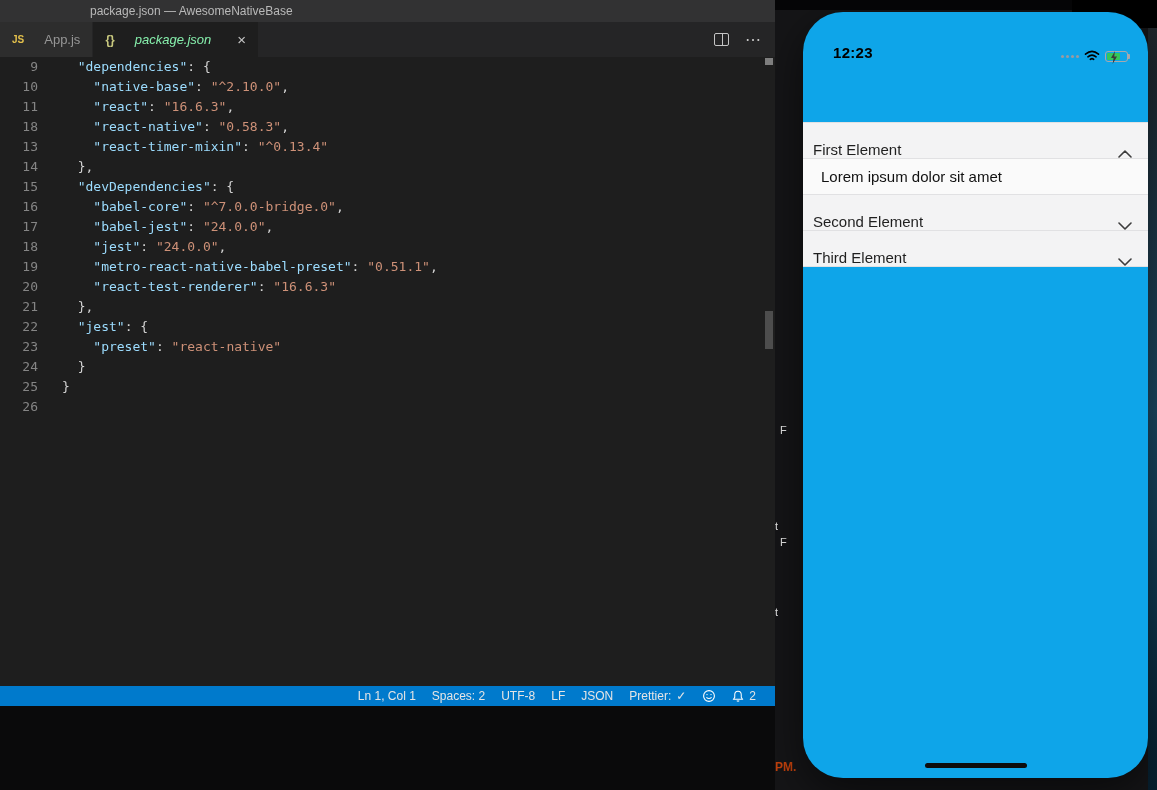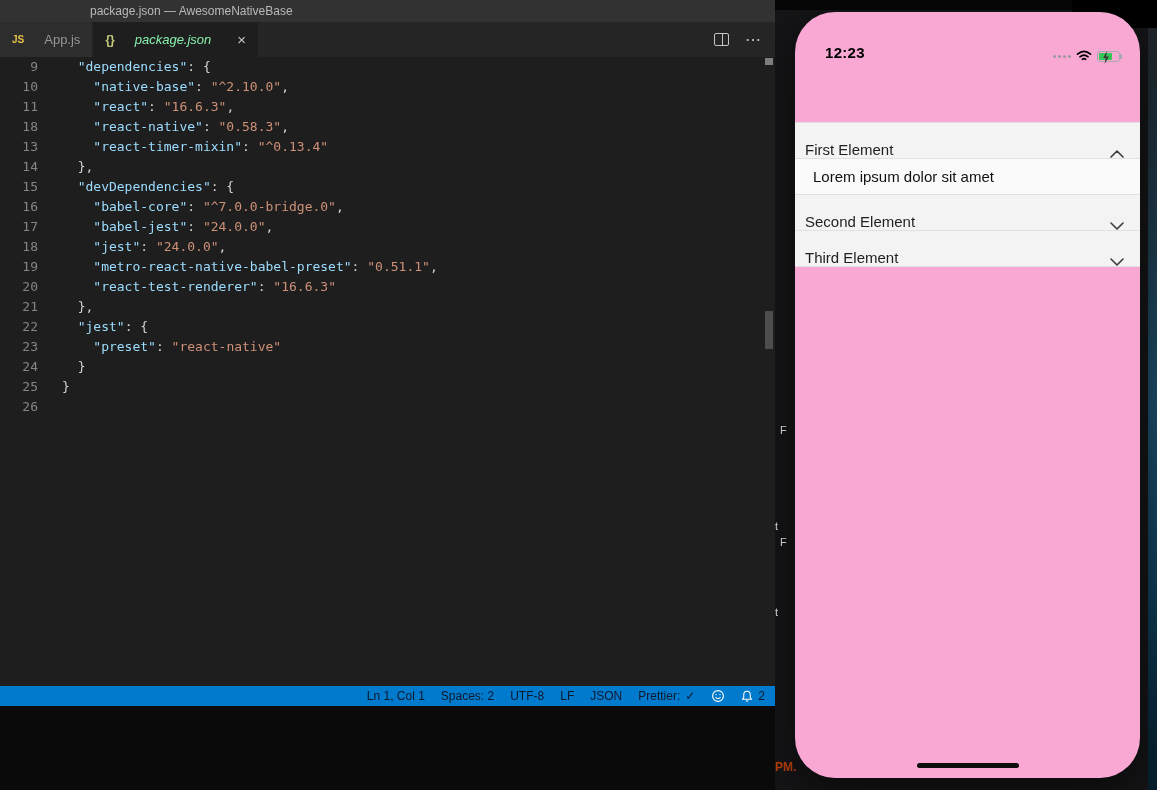--- a/index.html
+++ b/index.html
@@ -33,37 +33,37 @@
     font-family:"DejaVu Sans Mono","Liberation Mono",monospace; font-size:13px; line-height:20px; }
   .line { display:flex; white-space:pre; height:20px; }
   .ln { flex:0 0 38px; width:38px; text-align:right; color:#858585; }
   .code { padding-left:24px; color:#d4d4d4; }
   .tok-key { color:#9cdcfe; }
   .tok-str { color:#ce9178; }
   .tok-pun { color:#d4d4d4; }
   .overview-mark { position:absolute; right:2px; top:1px; width:8px; height:7px; background:#7e7e7e; }
   .scroll-thumb { position:absolute; right:2px; top:254px; width:8px; height:38px; background:#4d4d4d; }
 
-  .statusbar { flex:0 0 20px; background:#007acc; color:#0f172a; font-size:12px;
-    display:flex; align-items:center; justify-content:flex-end; gap:16px; padding:0 10px; }
+  .statusbar { flex:0 0 20px; background:#007acc; color:#e5e5e5; font-size:12px;
+    display:flex; align-items:center; justify-content:flex-end; gap:16px; padding:0 19px; }
   .sb-item { display:flex; align-items:center; gap:5px; white-space:nowrap; }
   .sb-icon { display:flex; align-items:center; }
 
   
   .desktop { position:absolute; left:775px; top:0; width:382px; height:790px;
     background:#151517; overflow:hidden; }
   .top-strip { position:absolute; left:0; top:0; width:100%; height:10px; background:#060607; }
   .menu-black { position:absolute; right:0; top:0; width:85px; height:28px; background:#000; }
   .right-strip { position:absolute; right:0; top:28px; width:9px; height:762px;
     background:linear-gradient(#20262b 0%, #1c4b66 50%, #0f3a52 75%, #071f2e 100%); }
   .frag { position:absolute; color:#e8e8e8; font-size:11px; }
   .frag-bold { font-weight:bold; font-size:12px; color:#c2410c; }
 
-  .device { position:absolute; left:20px; top:12px; width:345px; height:766px;
-    background:#f9a8d4; border-radius:40px; overflow:hidden;
+  .device { position:absolute; left:28px; top:12px; width:345px; height:766px;
+    background:#0ea5e9; border-radius:40px; overflow:hidden;
     box-shadow:0 14px 44px rgba(0,0,0,0.55); }
 
   .dtime { position:absolute; left:30px; top:32px; font-size:15px; font-weight:bold; color:#000; letter-spacing:.3px; }
   .dicons { position:absolute; right:20px; top:38px; display:flex; align-items:center; gap:5px; }
   .sigdots { display:flex; gap:2px; align-items:center; }
   .sigdots i { width:3px; height:3px; border-radius:50%; background:#9a9aa0; display:block; }
   .battery { width:23px; height:11px; border:1px solid #a8a8ad; border-radius:3px; position:relative; }
   .battery .fill { position:absolute; left:1px; top:1px; bottom:1px; width:13px; background:#35c759; border-radius:1px; }
   .battery .nub { position:absolute; right:-3px; top:2px; width:2px; height:5px; background:#a8a8ad; border-radius:0 1px 1px 0; }
   .battery svg { position:absolute; left:4px; top:-1px; }

